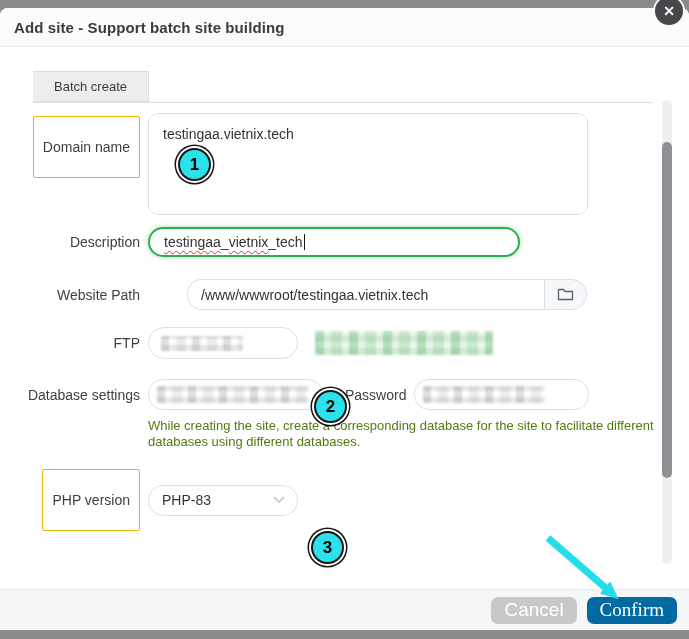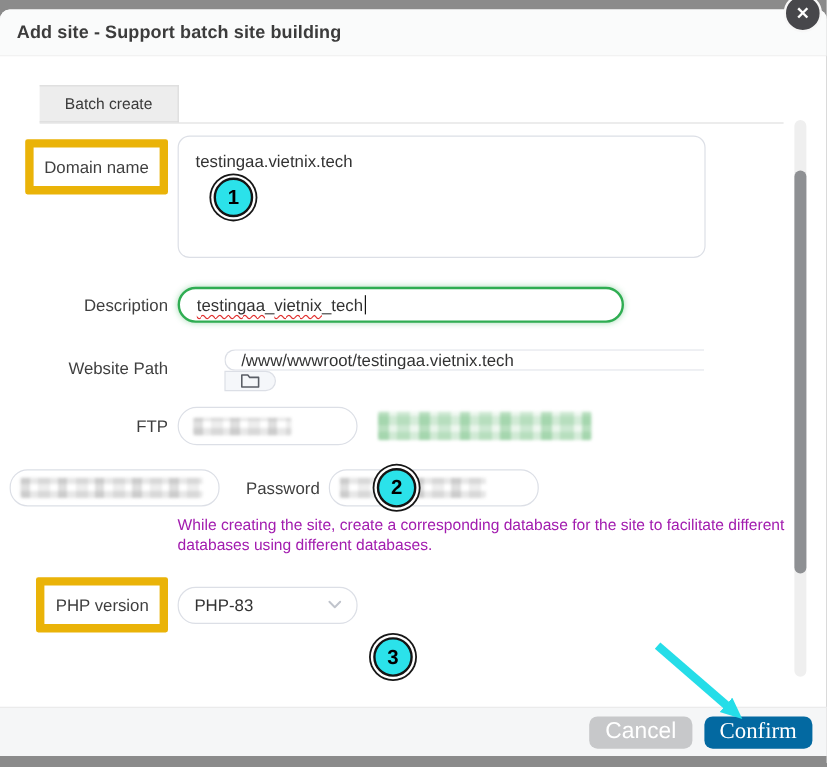--- a/index.html
+++ b/index.html
@@ -21,39 +21,39 @@
 
   .tabs { display:flex; margin:24px 36px 0 33px; border-bottom:1px solid #e0e0e0; }
   .tab { height:31px; padding:0 21px; display:flex; align-items:center; font-size:13px; color:#3a3a3a;
          border:1px solid #dcdcdc; cursor:pointer; }
   .tab.active { background:#fff; border-bottom:1px solid #fff; margin-bottom:-1px; z-index:2; }
   .tab.inactive { background:#ededed; border-left:none; }
 
   .row { display:flex; align-items:center; }
   .row-label { width:140px; flex-shrink:0; display:flex; justify-content:flex-end; align-items:center;
                font-size:14px; color:#3f3f3f; }
-  .hl { border:7px solid #eab308; padding:8px 9px; border-radius:2px; }
+  .hl { border:1px solid #eab308; padding:22px 9px; border-radius:2px; }
   .ctl { margin-left:8px; }
 
   .row-domain { margin-top:10px; align-items:flex-start; }
   .row-domain .row-label { margin-top:3px; }
   .domain-textarea { width:440px; height:102px; border:1px solid #dcdfe6; border-radius:10px;
                      padding:11px 14px; font-size:14px; color:#333; resize:none; outline:none;
                      font-family:"Liberation Sans", sans-serif; line-height:18px; }
 
-  .row-desc { margin-top:24px; }
+  .row-desc { margin-top:12px; }
   .fake-input { height:30px; border-radius:15px; display:flex; align-items:center; padding:0 14px;
                 font-size:14px; color:#333; background:#fff; }
   .desc-input { width:372px; border:2px solid #2fad52; box-shadow:0 0 5px rgba(47,173,82,.45); }
   .misspelled { text-decoration:underline; text-decoration-style:wavy; text-decoration-color:#e0302f;
                 text-decoration-thickness:1px; text-underline-offset:3px; }
   .caret { width:1px; height:16px; background:#151515; margin-left:1px; }
 
   .row-path { margin-top:22px;gap:39px; }
-  .path-group { display:flex; width:400px; height:31px;flex-direction:column; }
+  .path-group { display:flex; width:400px; height:31px; }
   .path-input { flex:1; min-width:0; border:1px solid #dcdfe6; border-right:none; border-radius:15px 0 0 15px;
                 padding:0 13px; font-size:14px; color:#333; outline:none;
                 font-family:"Liberation Sans", sans-serif; }
   .folder-btn { width:43px; background:#f5f7fa; border:1px solid #dcdfe6; border-radius:0 15px 15px 0;
                 display:flex; align-items:center; justify-content:center; cursor:pointer; }
 
   .row-ftp { margin-top:17px; }
   .ftp-input { width:150px; height:32px; border:1px solid #dcdfe6; border-radius:16px; position:relative; }
   .mosaic-gray {
     background-image:
@@ -74,21 +74,21 @@
   .select { width:150px; height:31px; border:1px solid #dcdfe6; border-radius:15px; display:flex;
             align-items:center; justify-content:space-between; padding:0 12px 0 13px; font-size:14px;
             color:#333; cursor:pointer; background:#fff; }
 
   .row-dbset { margin-top:20px; }
   .redacted-input { width:175px; height:31px; border:1px solid #dcdfe6; border-radius:15px; position:relative; }
   .dbset-redacted { position:absolute; left:8px; top:6px; width:152px; height:17px; }
   .pw-label { margin-left:22px; font-size:14px; color:#3f3f3f; }
   .pw-redacted { position:absolute; left:8px; top:6px; width:122px; height:17px; }
 
-  .helper { margin:8px 0 0 148px; width:518px; font-size:13px; line-height:16px; color:#a21caf; }
+  .helper { margin:8px 0 0 148px; width:518px; font-size:13px; line-height:16px; color:#4d7c0f; }
 
   .row-php { margin-top:19px; }
 
   .modal-footer { height:41px; background:#f5f6f7; border-top:1px solid #ebebeb; display:flex;
                   align-items:center; justify-content:flex-end; gap:10px; padding:0 12px; }
   .btn { height:27px; padding:0 13px; border:none; border-radius:7px; color:#fff; font-size:19px;
          display:flex; align-items:center; cursor:pointer; font-family:"Liberation Sans", sans-serif; }
   .btn-cancel { background:#c7c8ca; }
   .btn-confirm { background:#0369a1;font-family:Liberation Serif, serif; }
 
@@ -172,20 +172,23 @@
           <span>FTP</span>
         </div>
         <div class="ctl ftp-input">
           <div class="ftp-redacted mosaic-gray"></div>
         </div>
         <div class="ftp-green mosaic-green"></div>
       </div>
 
 
       <div class="row row-dbset">
+        <div class="row-label">
+          <span>Database settings</span>
+        </div>
         <div class="ctl redacted-input">
           <div class="dbset-redacted mosaic-gray"></div>
         </div>
         <span class="pw-label">Password</span>
         <div class="ctl redacted-input">
           <div class="pw-redacted mosaic-gray"></div>
         </div>
       </div>
 
       <div class="helper">While creating the site, create a corresponding database for the site to facilitate different databases using different databases.</div>

